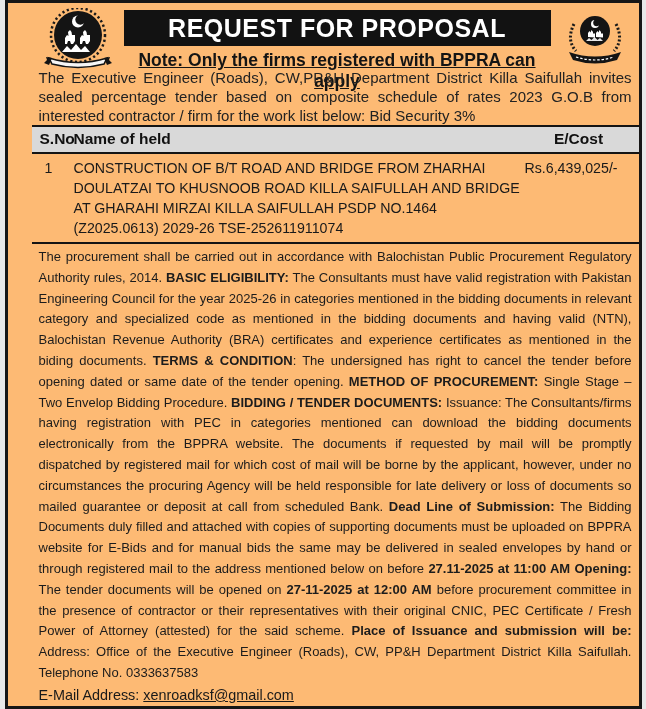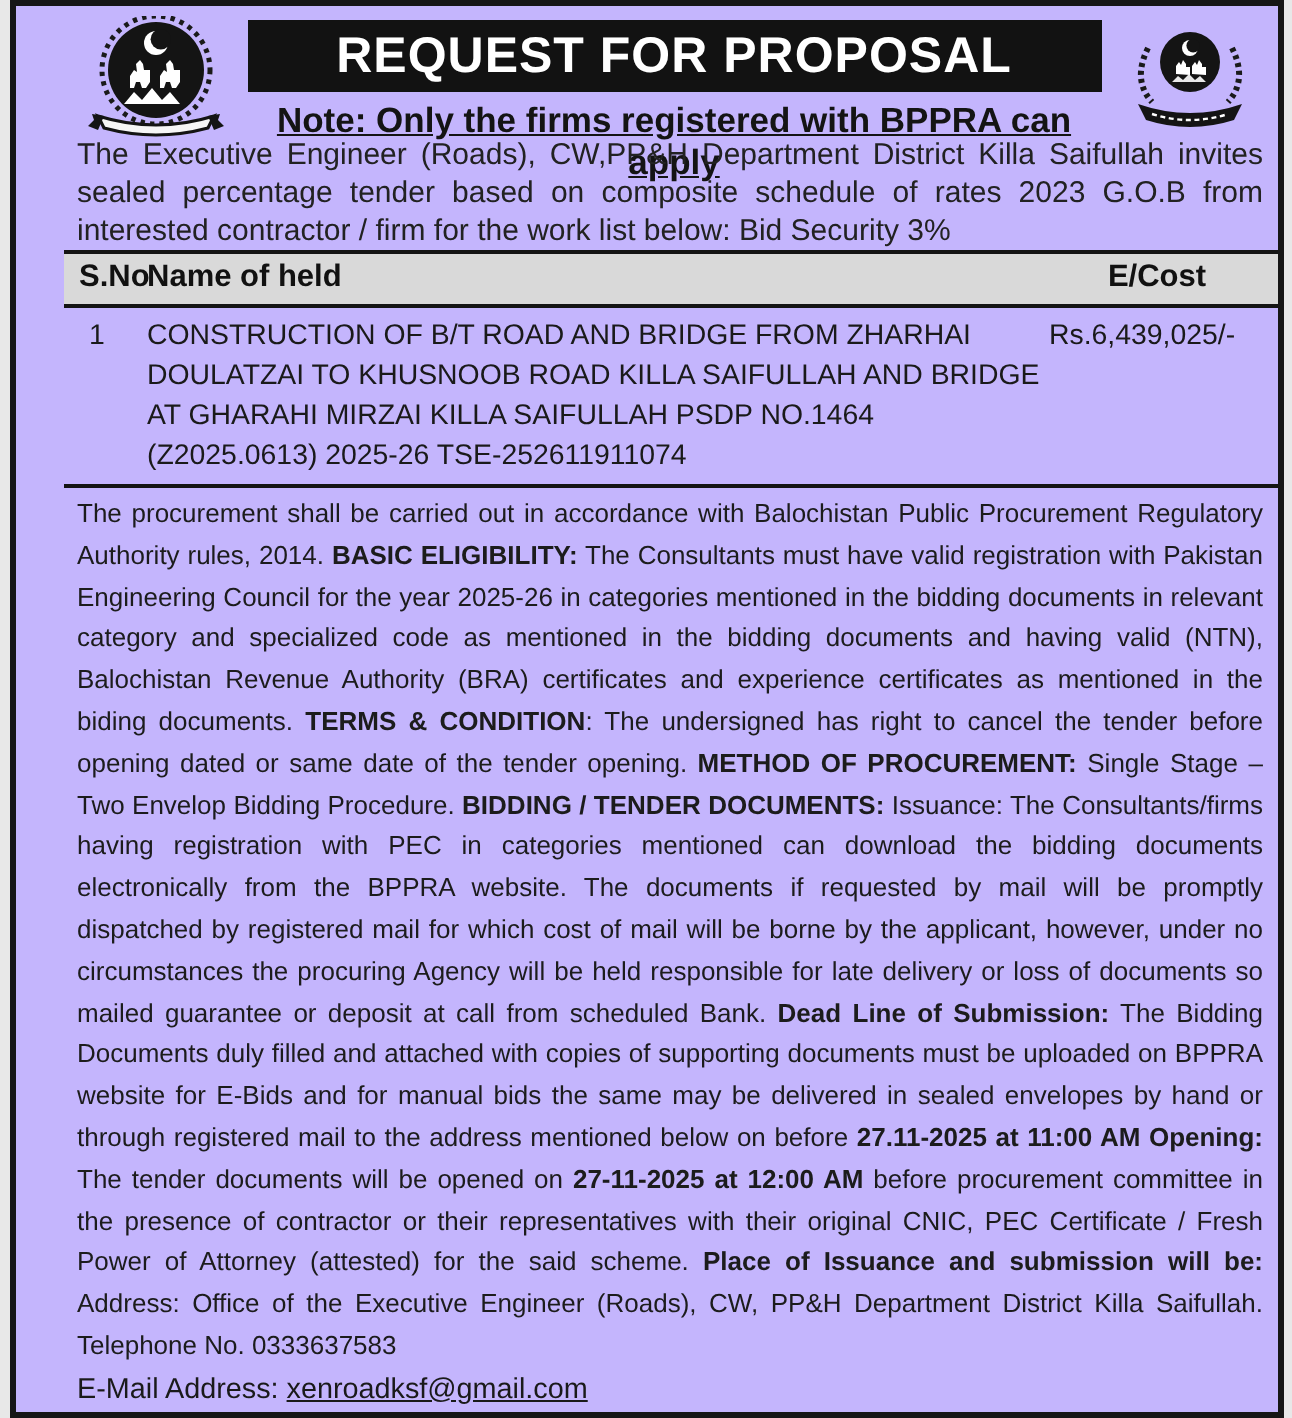--- a/index.html
+++ b/index.html
@@ -1,19 +1,19 @@
 <!DOCTYPE html>
 <html><head>
 <meta charset="utf-8">
 <style>
   * { margin:0; padding:0; box-sizing:border-box; }
   html,body { background:#e8e8e8; }
   body { font-family:"Liberation Sans", sans-serif; color:#1a1a1a; }
   .page{
-    width:637px; height:709px; background:#c4b5fd;
+    width:637px; height:709px; background:#fdba74;
     border:3px solid #161616; margin:0 auto;
     display:flex; flex-direction:column; overflow:hidden;padding-left:24px;
   }
   
   .header{ display:flex; align-items:flex-start; padding-top:5px; height:64px; }
   .logo-wrap{ display:flex; justify-content:center; }
   .logo-left{ width:92px; }
   .logo-right{ width:88px; padding-top:2px; }
   .header-center{ flex:1; }
   .title-box{
@@ -98,21 +98,21 @@
     <thead>
       <tr>
         <th class="h-sno">S.No</th>
         <th>Name of held</th>
         <th class="h-cost">E/Cost</th>
       </tr>
     </thead>
     <tbody>
       <tr>
         <td class="sno">1</td>
-        <td><span>CONSTRUCTION OF B/T ROAD AND BRIDGE FROM ZHARHAI DOULATZAI TO KHUSNOOB ROAD KILLA SAIFULLAH AND BRIDGE AT GHARAHI MIRZAI KILLA SAIFULLAH PSDP NO.1464 (Z2025.0613) 2025-26 </span><span style="font-weight: 400;">TSE-252611911074</span></td>
+        <td><span>CONSTRUCTION OF B/T ROAD AND BRIDGE FROM ZHARHAI DOULATZAI TO KHUSNOOB ROAD KILLA SAIFULLAH AND BRIDGE AT GHARAHI MIRZAI KILLA SAIFULLAH PSDP NO.1464 (Z2025.0613) 2029-26 </span><span style="font-weight: 400;">TSE-252611911074</span></td>
         <td class="cost">Rs.6,439,025/-</td>
       </tr>
     </tbody>
   </table>
 
   <div class="body-wrap">
     <div class="body-main"><span>The procurement shall be carried out in accordance with Balochistan Public Procurement Regulatory Authority rules, 2014. </span><span style="font-weight: 700;">BASIC ELIGIBILITY:</span><span> The Consultants must have valid registration with Pakistan Engineering Council for the year 2025-26 in categories mentioned in the bidding documents in relevant category and specialized code as mentioned in the bidding documents and having valid (NTN), Balochistan Revenue Authority (BRA) certificates and experience certificates as mentioned in the biding documents. </span><span style="font-weight: 700;">TERMS &amp; CONDITION</span><span>: The undersigned has right to cancel the tender before opening dated or same date of the tender opening. </span><span style="font-weight: 700;">METHOD OF PROCUREMENT:</span><span> Single Stage – Two Envelop Bidding Procedure. </span><span style="font-weight: 700;">BIDDING / TENDER DOCUMENTS:</span><span> Issuance: The Consultants/firms having registration with PEC in categories mentioned can download the bidding documents electronically from the BPPRA website. The documents if requested by mail will be promptly dispatched by registered mail for which cost of mail will be borne by the applicant, however, under no circumstances the procuring Agency will be held responsible for late delivery or loss of documents so mailed guarantee or deposit at call from scheduled Bank. </span><span style="font-weight: 700;">Dead Line of Submission:</span><span> The Bidding Documents duly filled and attached with copies of supporting documents must be uploaded on BPPRA website for E-Bids and for manual bids the same may be delivered in sealed envelopes by hand or through registered mail to the address mentioned below on before </span><span style="font-weight: 700;">27.11-2025 at 11:00 AM Opening:</span><span> The tender documents will be opened on </span><span style="font-weight: 700;">27-11-2025 at 12:00 AM</span><span> before procurement committee in the presence of contractor or their representatives with their original CNIC, PEC Certificate / Fresh Power of Attorney (attested) for the said scheme. </span><span style="font-weight: 700;">Place of Issuance and submission will be:</span><span> Address: Office of the Executive Engineer (Roads), CW, PP&amp;H Department District Killa Saifullah. Telephone No. 0333637583</span></div>
     <div class="email-line">
       <span class="email-link"><span>E-Mail Address: </span><span style="text-decoration: underline;">xenroadksf@gmail.com</span></span>
     </div>

